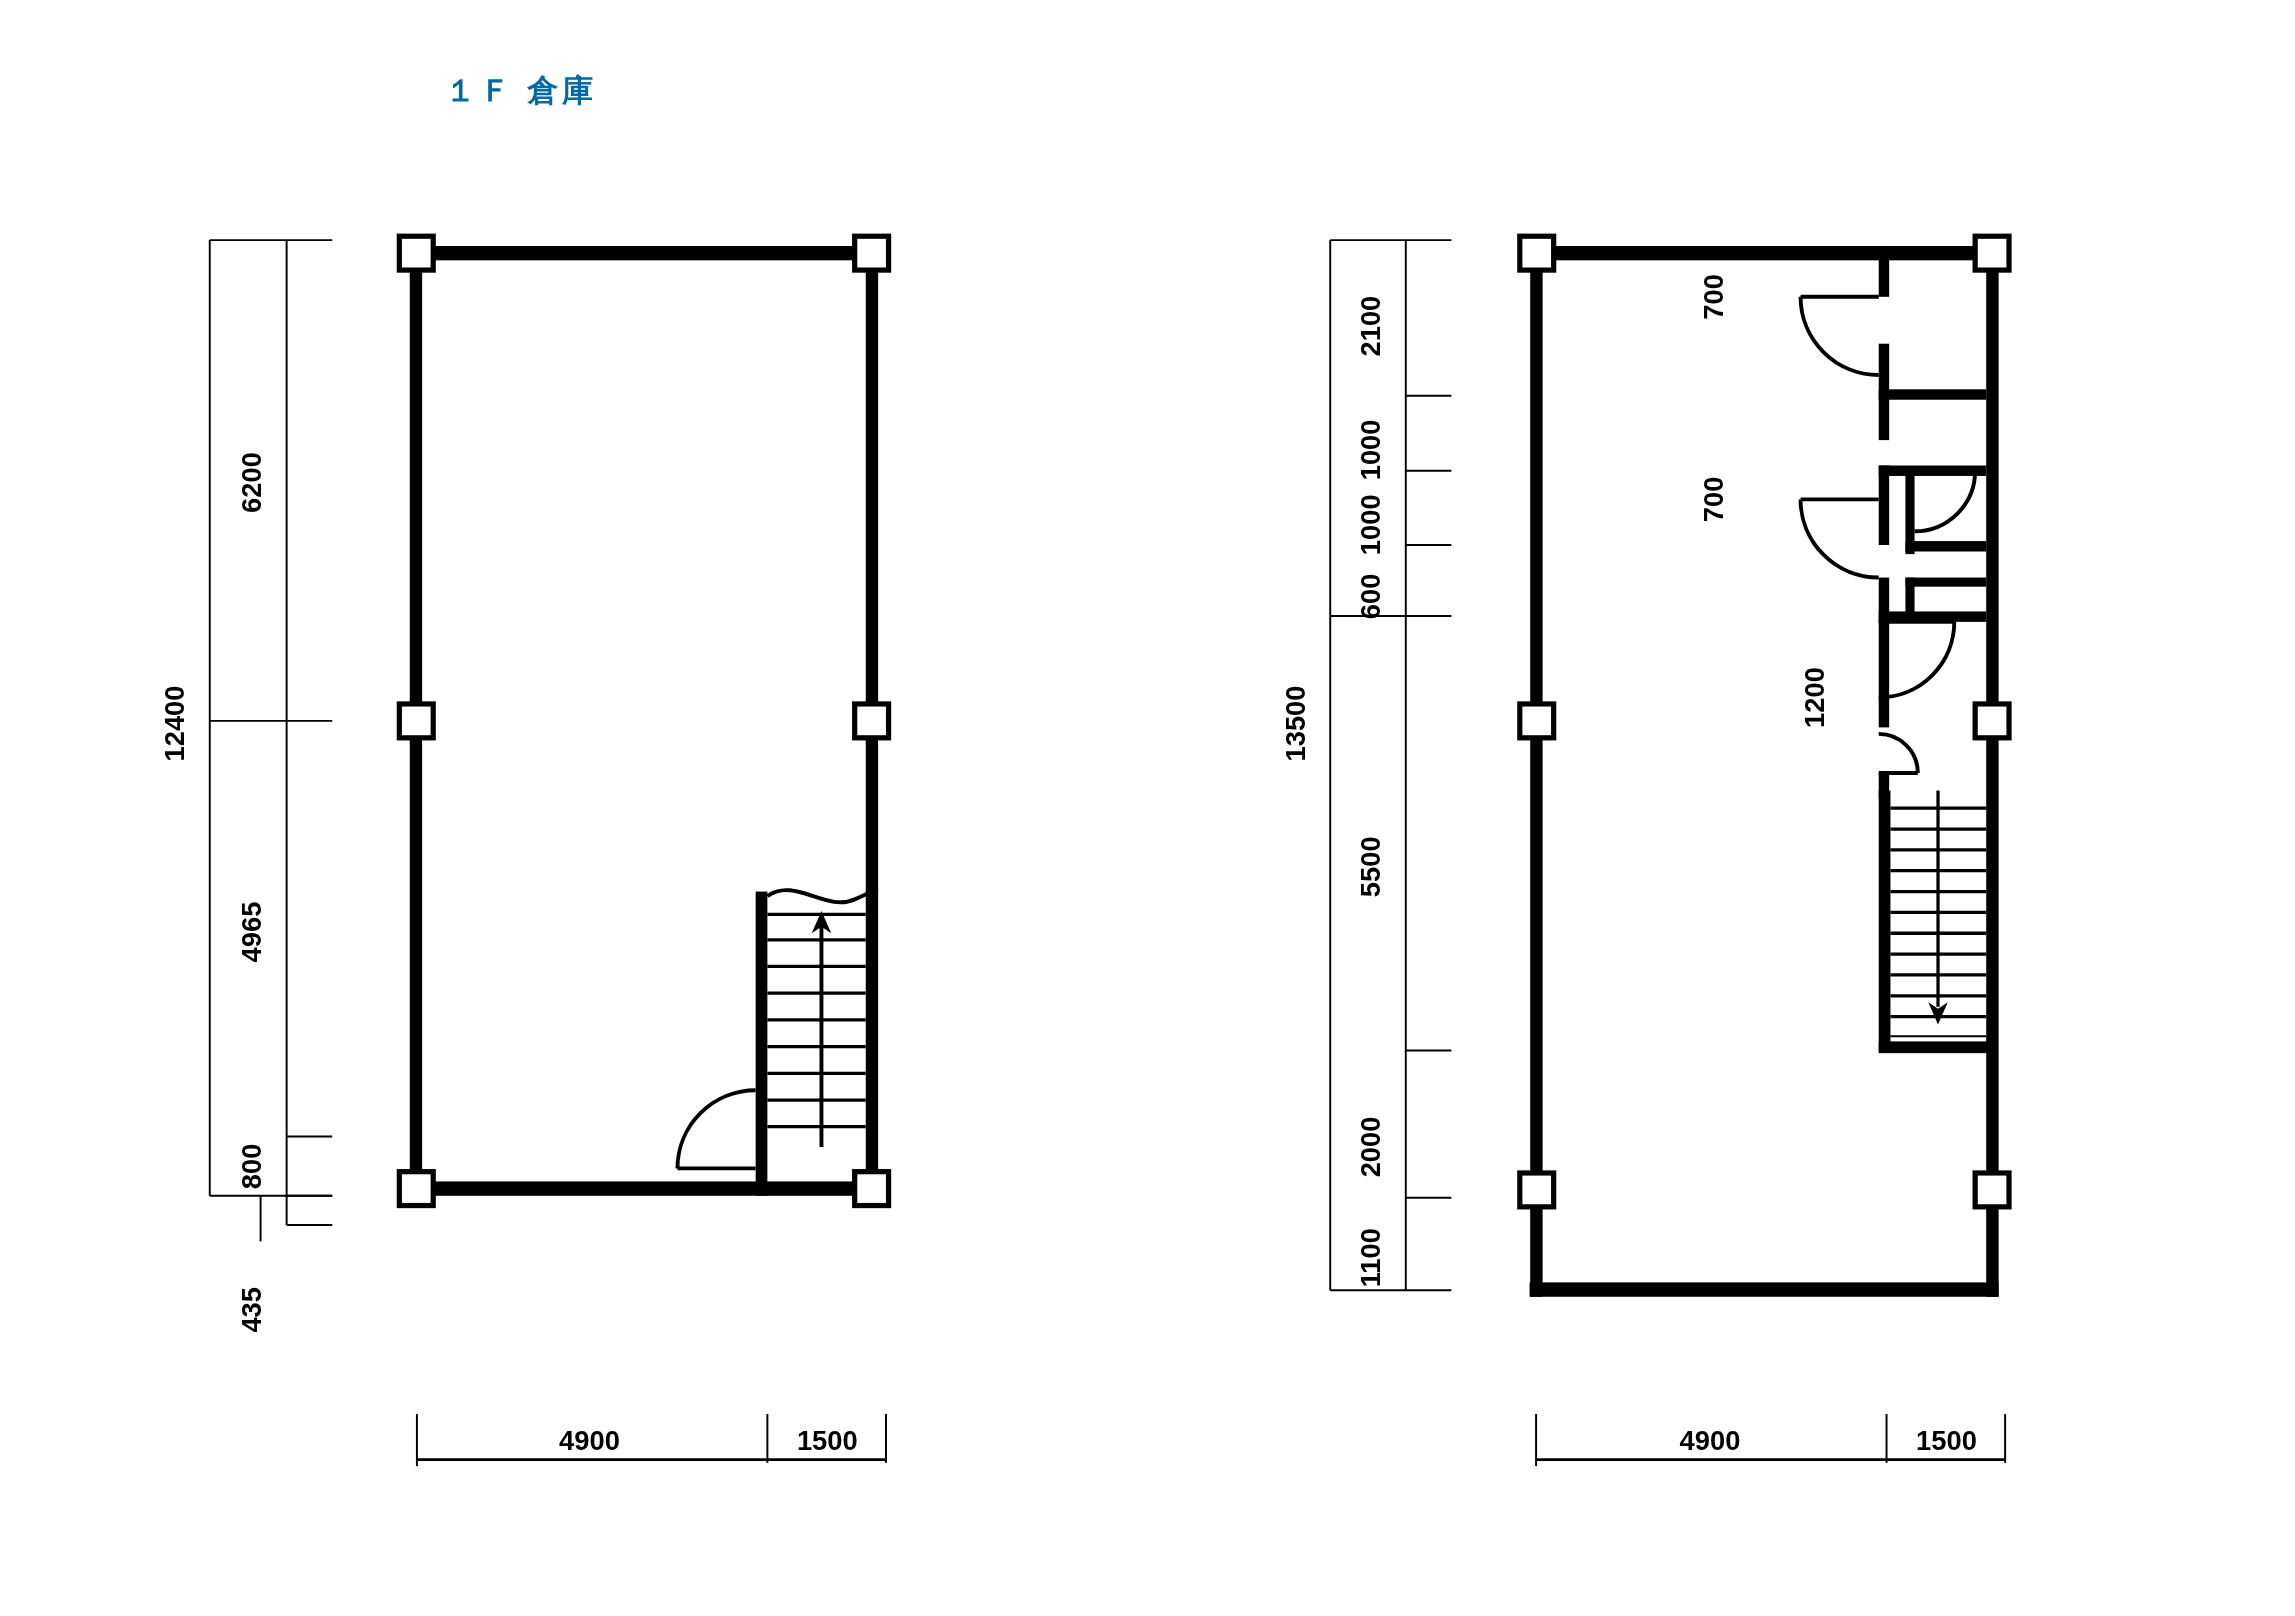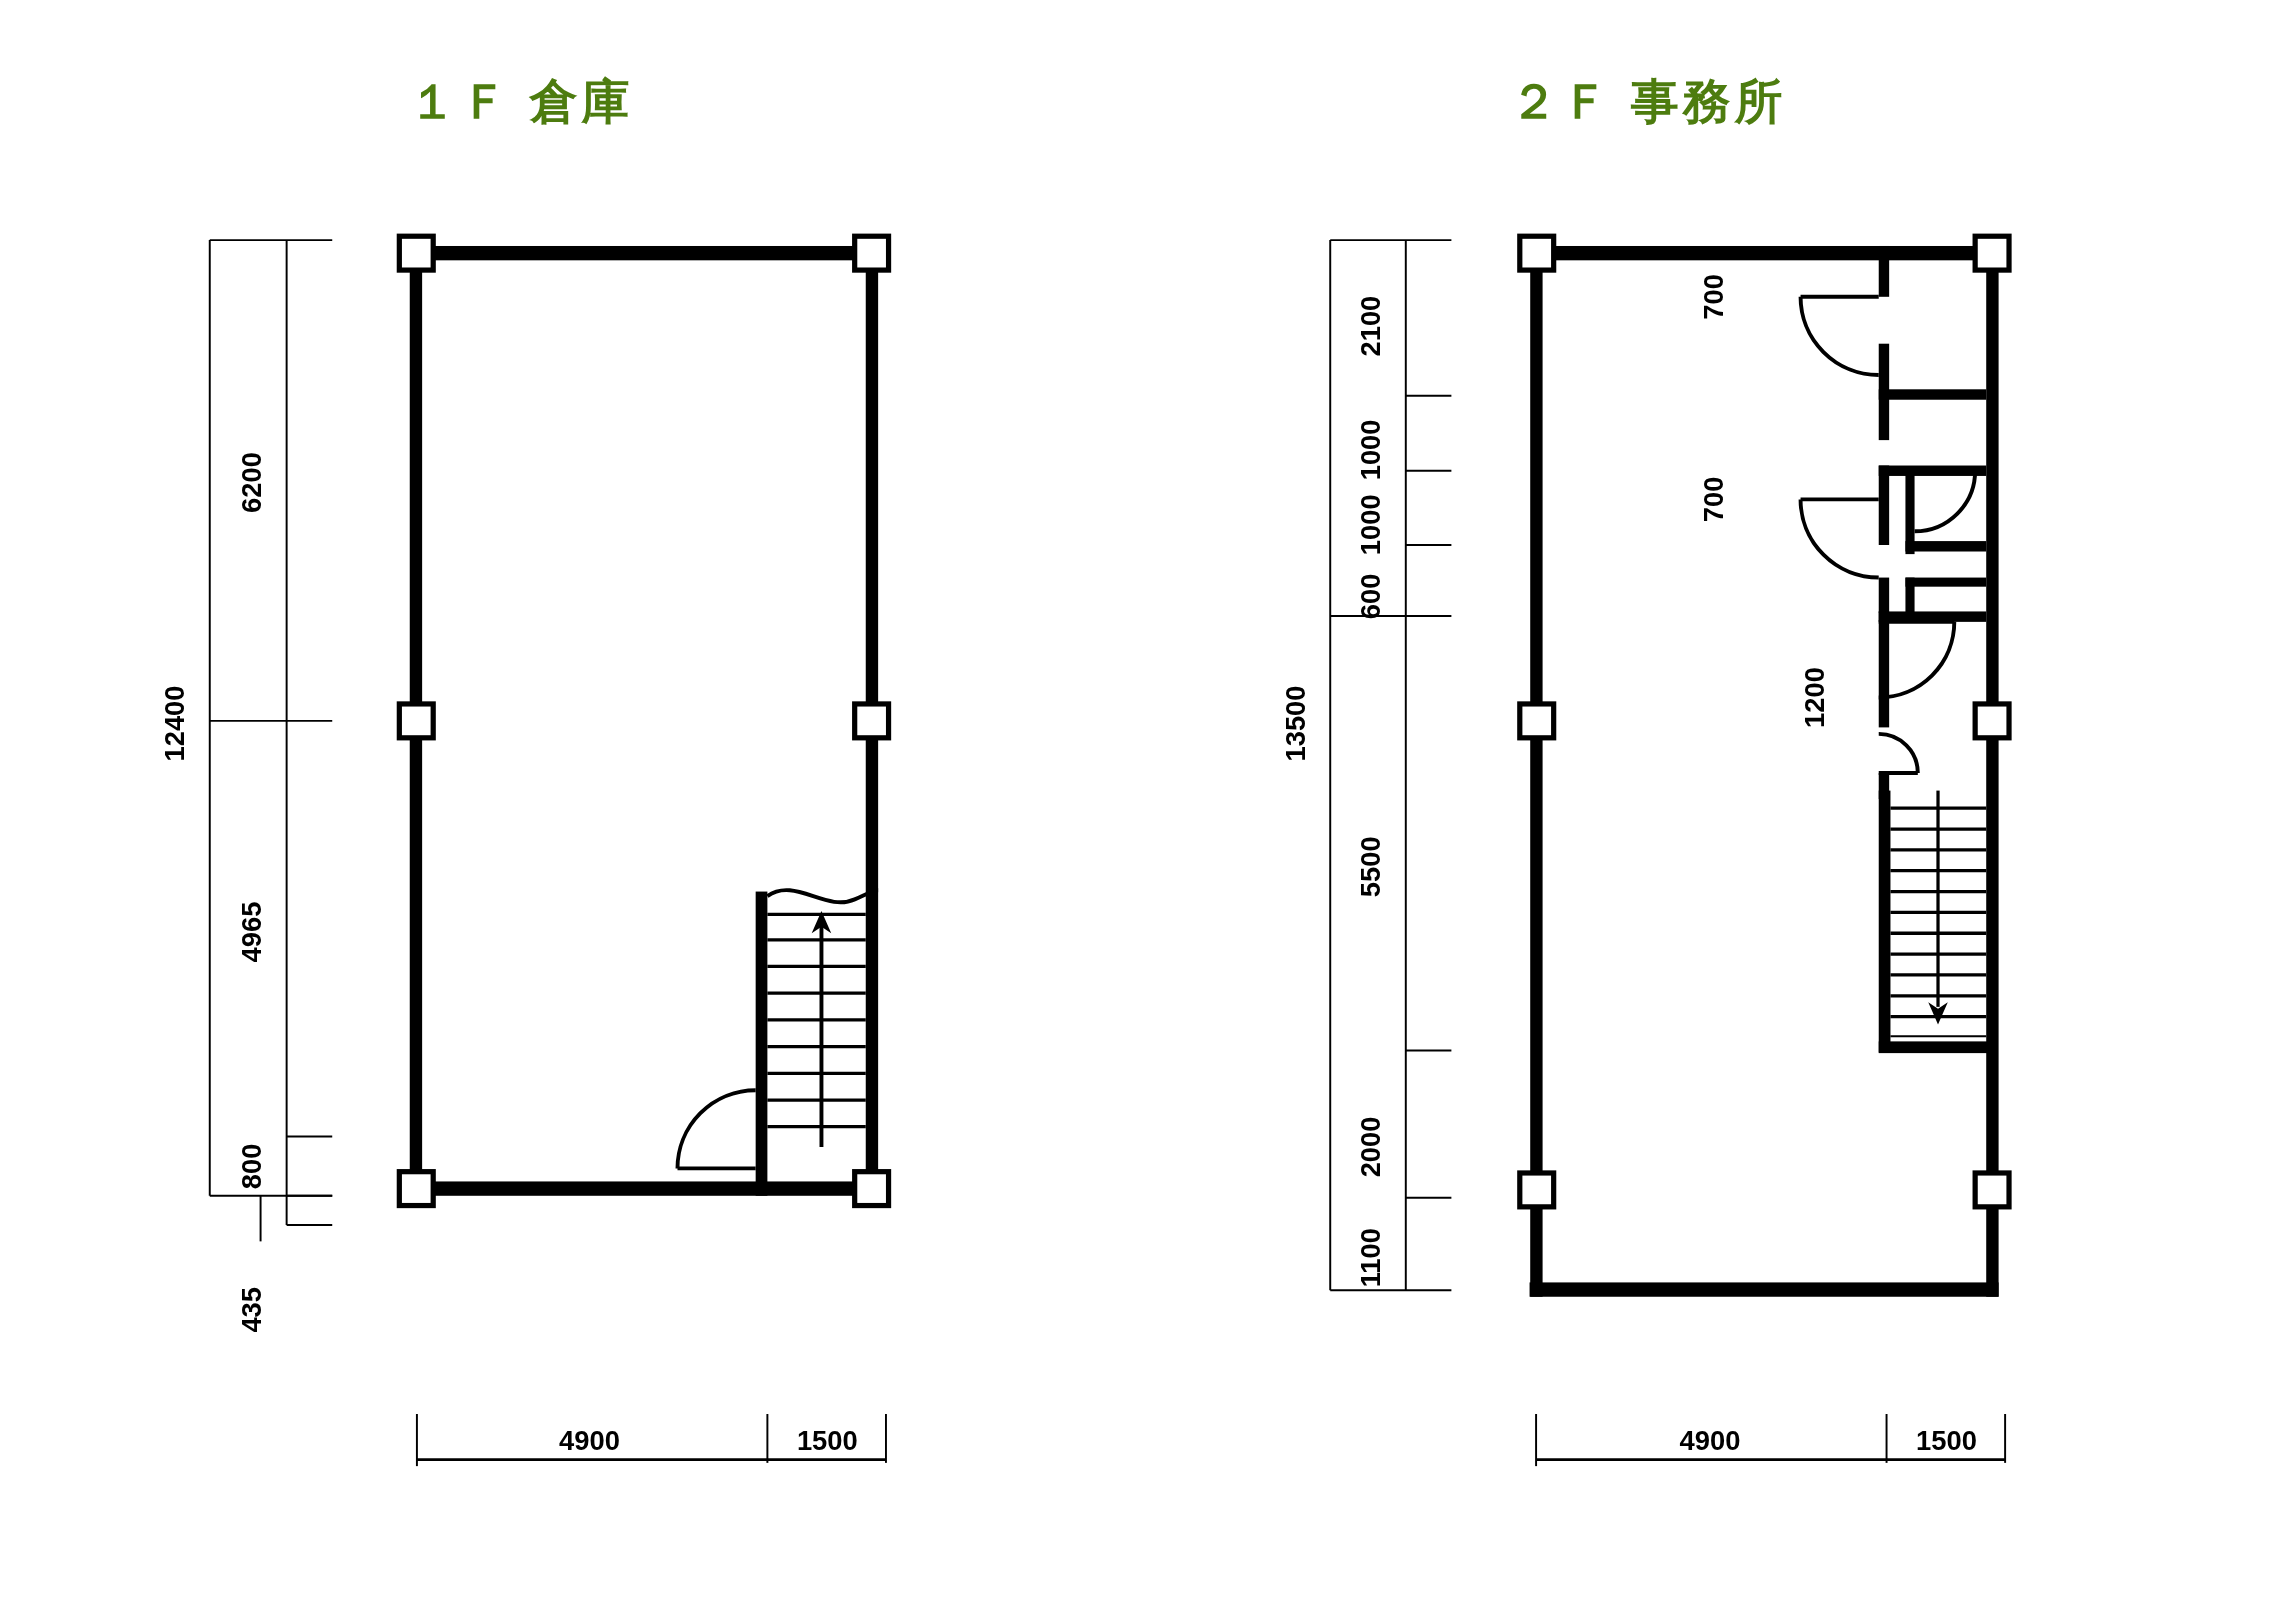--- a/index.html
+++ b/index.html
@@ -4,37 +4,36 @@
 <style>
   html,body{margin:0;padding:0;background:#ffffff;}
   body{
     width:2295px;height:1617px;position:relative;overflow:hidden;
     font-family:"Liberation Sans","DejaVu Sans",sans-serif;
     color:#000000;
   }
   .stage{position:absolute;left:0;top:0;width:2295px;height:1617px;}
   .plan-title{
     position:absolute;text-align:center;
-    font-size:48px;font-weight:700;letter-spacing:3.9px;
-    color:#4d7c0f;white-space:nowrap;
+    font-size:31px;font-weight:700;letter-spacing:3.9px;
+    color:#0369a1;white-space:nowrap;
   }
   svg{position:absolute;left:0;top:0;overflow:visible;}
   .dimtxt{
     font-family:"Liberation Sans","DejaVu Sans",sans-serif;
     font-size:42px;font-weight:700;fill:#000;
   }
 </style>
 </head>
 <body>
 
 <div class="stage">
 
   <div class="plan-title" style="left:293px;top:70px;width:456px;">１Ｆ 倉庫</div>
 
-  <div class="plan-title" style="left:1420px;top:70px;width:456px;">２Ｆ 事務所</div>
 
   <svg width="2295" height="1617" viewBox="0 0 3523 2481">
 
     <g>
 
       <line x1="322" y1="368" x2="322" y2="1835" stroke="#000" stroke-width="3"></line>
 
       <line x1="440" y1="368" x2="440" y2="1880" stroke="#000" stroke-width="3"></line>
 
       <line x1="322" y1="368" x2="510" y2="368" stroke="#000" stroke-width="3"></line>

